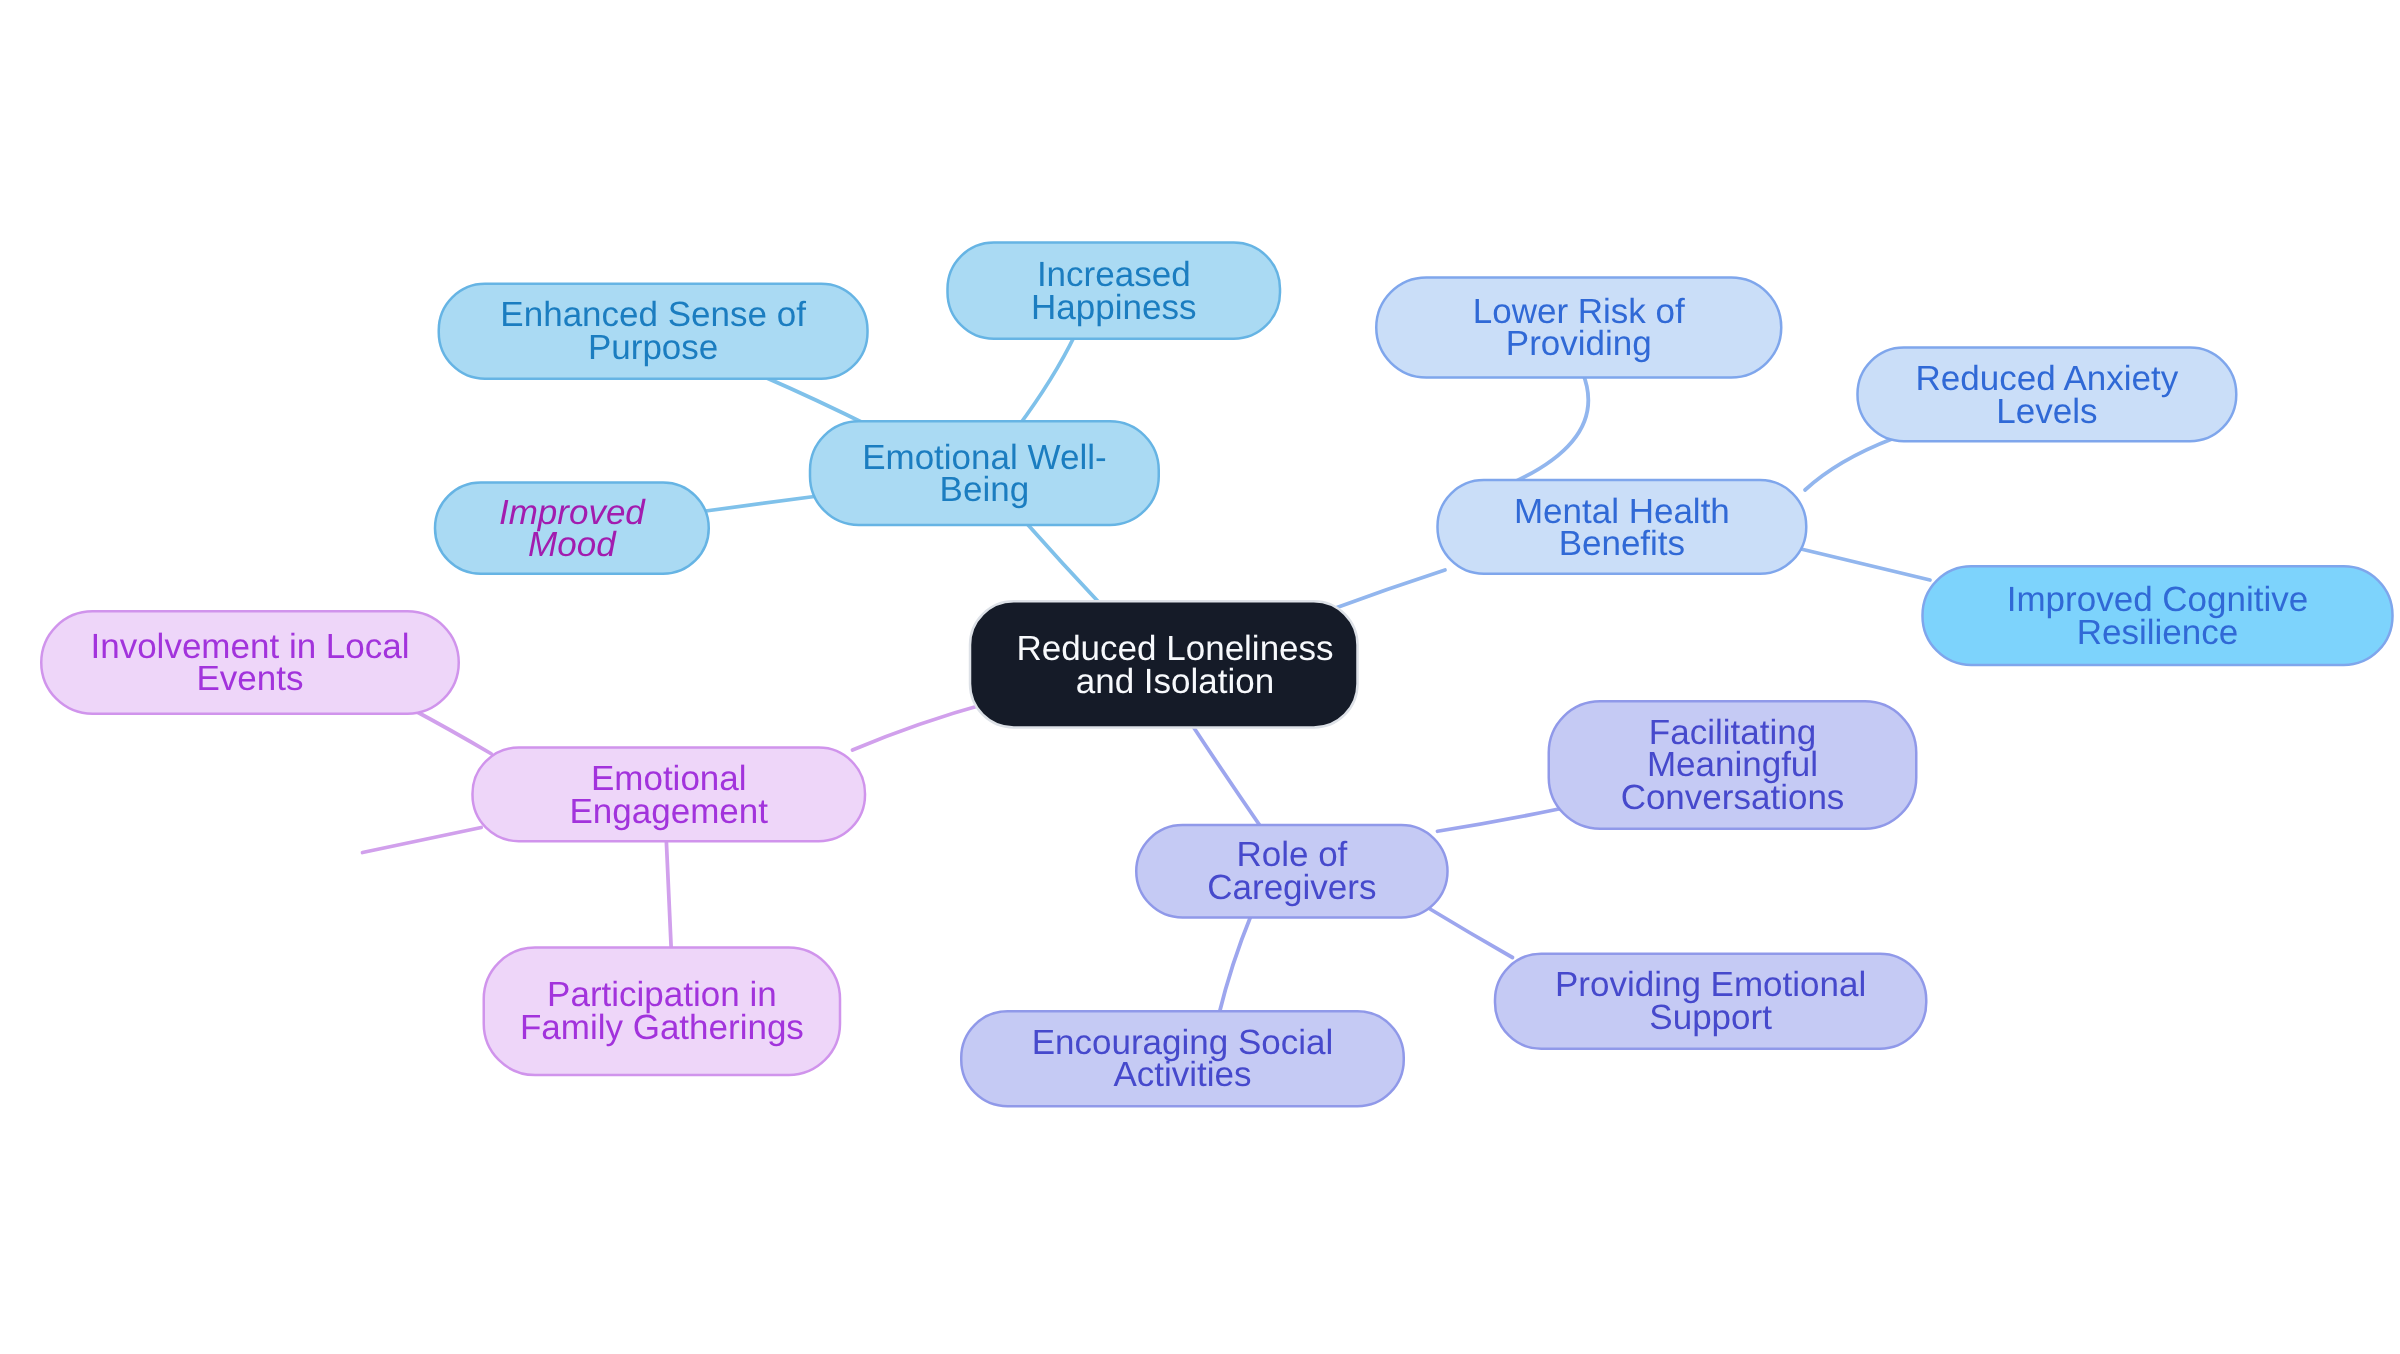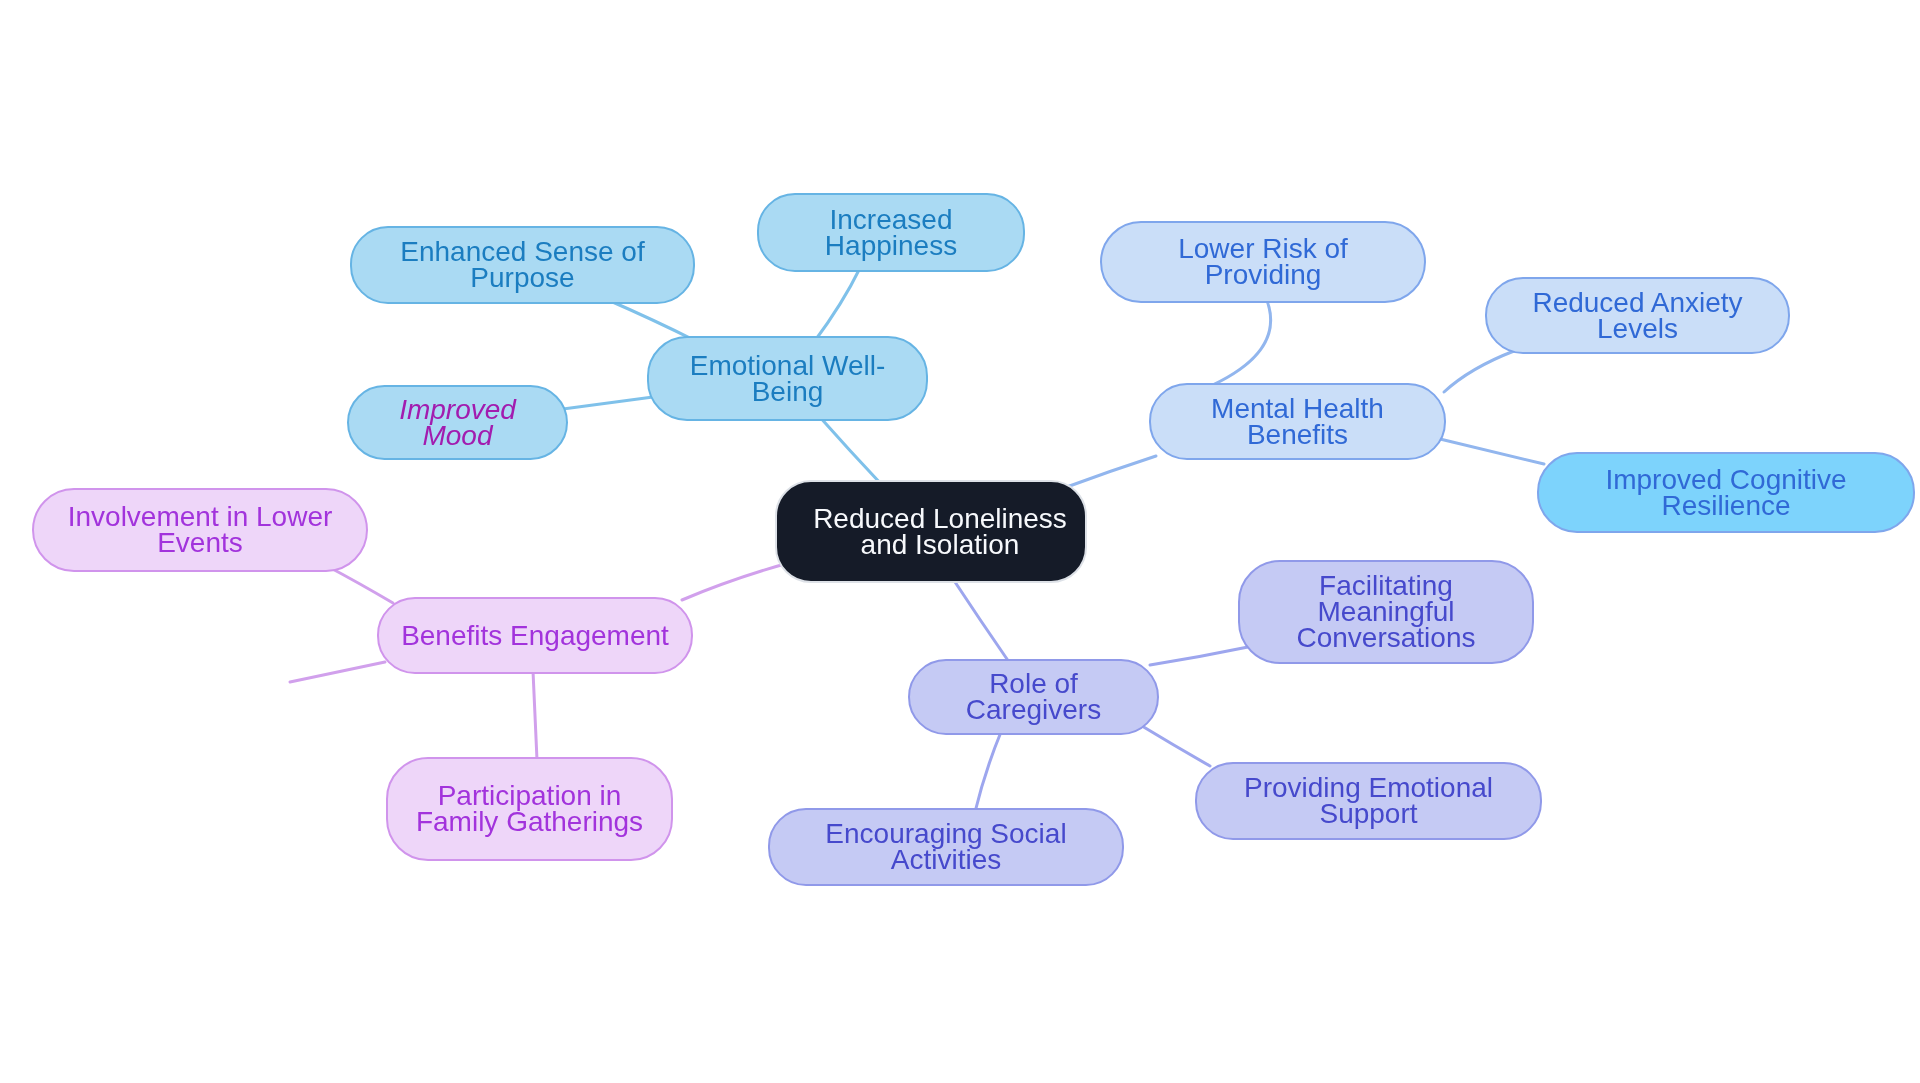--- a/index.html
+++ b/index.html
@@ -102,24 +102,24 @@
     <span>Lower Risk of Providing</span>
   </div>
   <div class="node" style="left: 1485px; top: 277px; width: 305px; height: 77px; background-color: rgb(202, 222, 248); border-color: rgb(127, 166, 236); color: rgb(48, 105, 214);">
     <span>Reduced Anxiety Levels</span>
   </div>
   <div class="node" style="left: 1537px; top: 452px; width: 378px; height: 81px; border-radius: 40px; background-color: #7dd3fc; border-color: rgb(127, 166, 236); color: rgb(48, 105, 214);">
     <span>Improved Cognitive Resilience</span>
   </div>
 
   <div class="node" style="left: 377px; top: 597px; width: 316px; height: 77px; background-color: rgb(238, 214, 249); border-color: rgb(208, 148, 236); color: rgb(162, 51, 220);">
-    <span>Benefits Engagement</span>
+    <span>Emotional Engagement</span>
   </div>
   <div class="node" style="left: 32px; top: 488px; width: 336px; height: 84px; border-radius: 42px; background-color: rgb(238, 214, 249); border-color: rgb(208, 148, 236); color: rgb(162, 51, 220);">
-    <span>Involvement in Lower Events</span>
+    <span>Involvement in Local Events</span>
   </div>
   <div class="node" style="left: 386px; top: 757px; width: 287px; height: 104px; border-radius: 42px; background-color: rgb(238, 214, 249); border-color: rgb(208, 148, 236); color: rgb(162, 51, 220);">
     <span>Participation in Family Gatherings</span>
   </div>
 
   <div class="node" style="left: 908px; top: 659px; width: 251px; height: 76px; background-color: rgb(197, 202, 244); border-color: rgb(144, 153, 233); color: rgb(70, 73, 204);">
     <span>Role of Caregivers</span>
   </div>
   <div class="node" style="left: 1238px; top: 560px; width: 296px; height: 104px; border-radius: 42px; background-color: rgb(197, 202, 244); border-color: rgb(144, 153, 233); color: rgb(70, 73, 204);">
     <span>Facilitating Meaningful Conversations</span>

